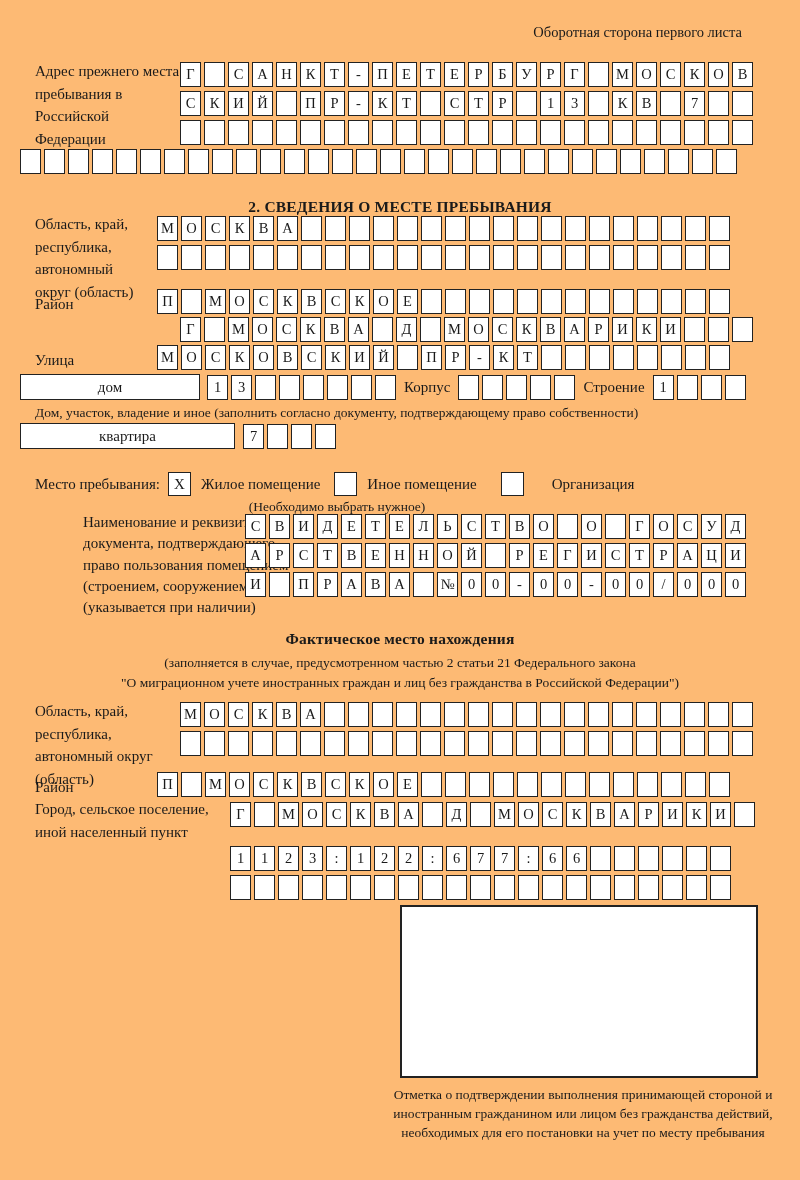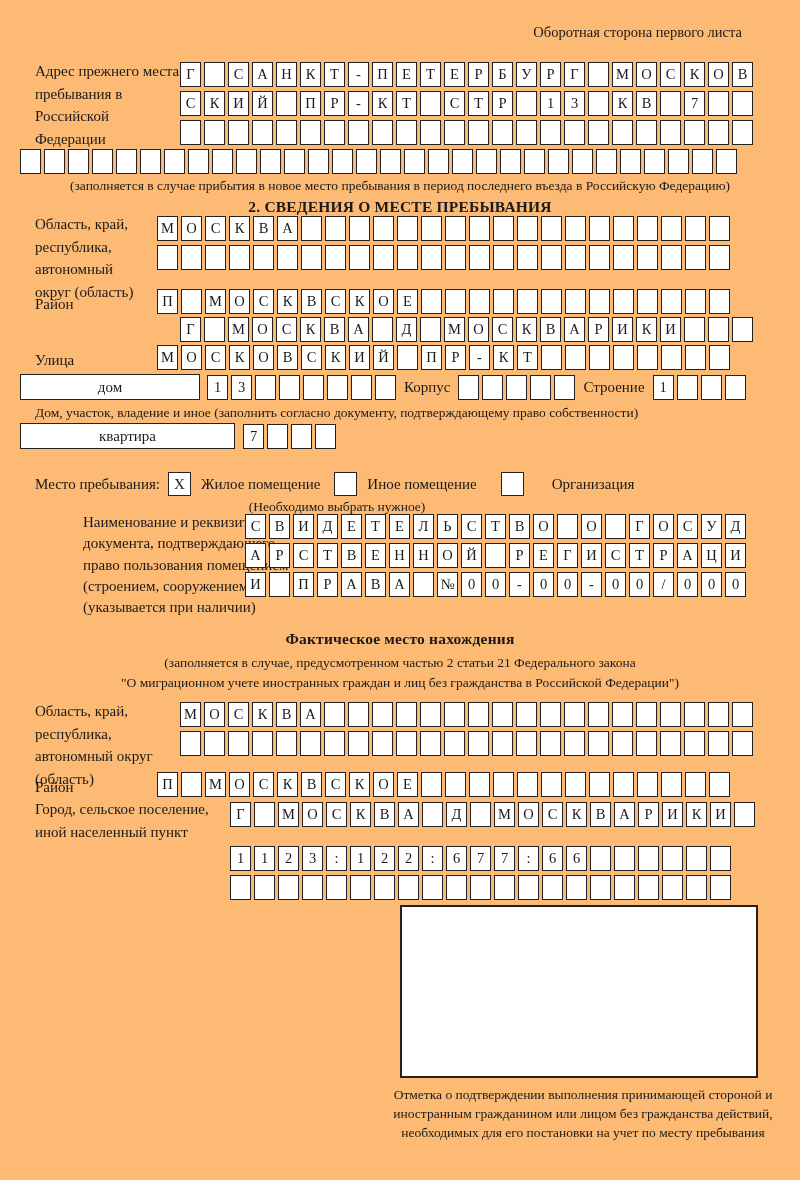--- a/index.html
+++ b/index.html
@@ -134,21 +134,20 @@
       <span class="cell"></span>
       <span class="cell"></span>
       <span class="cell"></span>
       <span class="cell"></span>
       <span class="cell"></span>
       <span class="cell"></span>
       <span class="cell"></span>
       <span class="cell"></span>
       <span class="cell"></span>
     </div>
-  <div class="note center" style="top:177px;">(заполняется в случае прибытия в новое место пребывания в период последнего въезда в Российскую Федерацию)</div>
 
   <div class="title center" style="top:198px;">2. СВЕДЕНИЯ О МЕСТЕ ПРЕБЫВАНИЯ</div>
 
   <div class="flabel" style="left:35px;top:213px;width:112px;">Область, край, республика, автономный округ (область)</div>
   <div class="cellrow" style="left:157px;top:216px;">
       <span class="cell">М</span>
       <span class="cell">О</span>
       <span class="cell">С</span>
       <span class="cell">К</span>
       <span class="cell">В</span>

